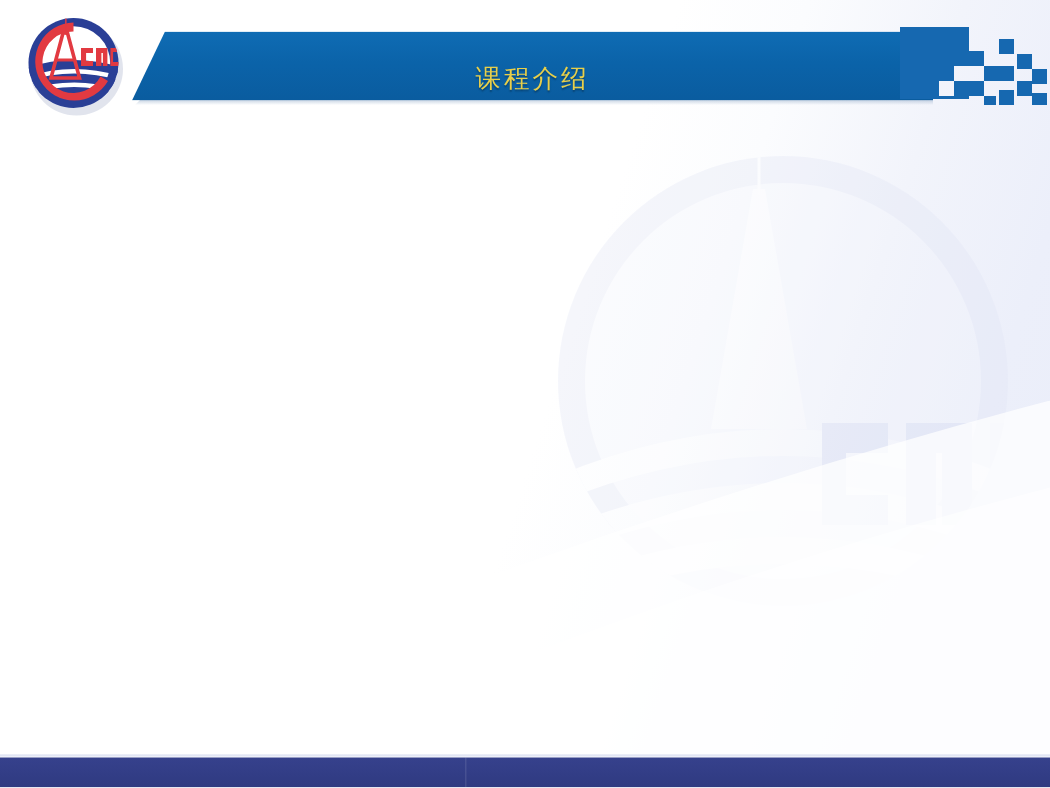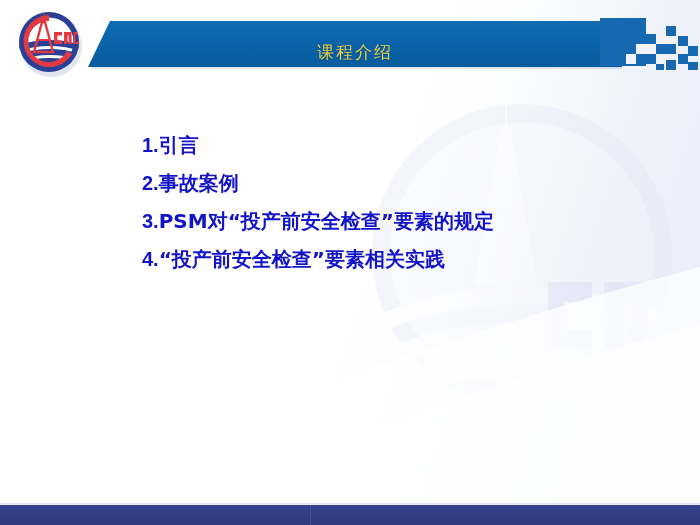--- a/index.html
+++ b/index.html
@@ -271,28 +271,14 @@
           <rect x="78" y="36" width="10" height="10"></rect>
           <rect x="88" y="28" width="10" height="10"></rect>
           <rect x="88" y="44" width="10" height="8"></rect>
           <rect x="56" y="46" width="8" height="6"></rect>
         </g>
       </svg>
     </div>
 
   </div>
 
-  <div class="content">
-    <div class="bullet">
-      <span class="num">1.</span><span>引言</span>
-    </div>
-    <div class="bullet">
-      <span class="num">2.</span><span>事故案例</span>
-    </div>
-    <div class="bullet">
-      <span class="num">3.</span><span>PSM对“投产前安全检查”要素的规定</span>
-    </div>
-    <div class="bullet">
-      <span class="num">4.</span><span>“投产前安全检查”要素相关实践</span>
-    </div>
-  </div>
 
 </div>
 
 </body></html>

